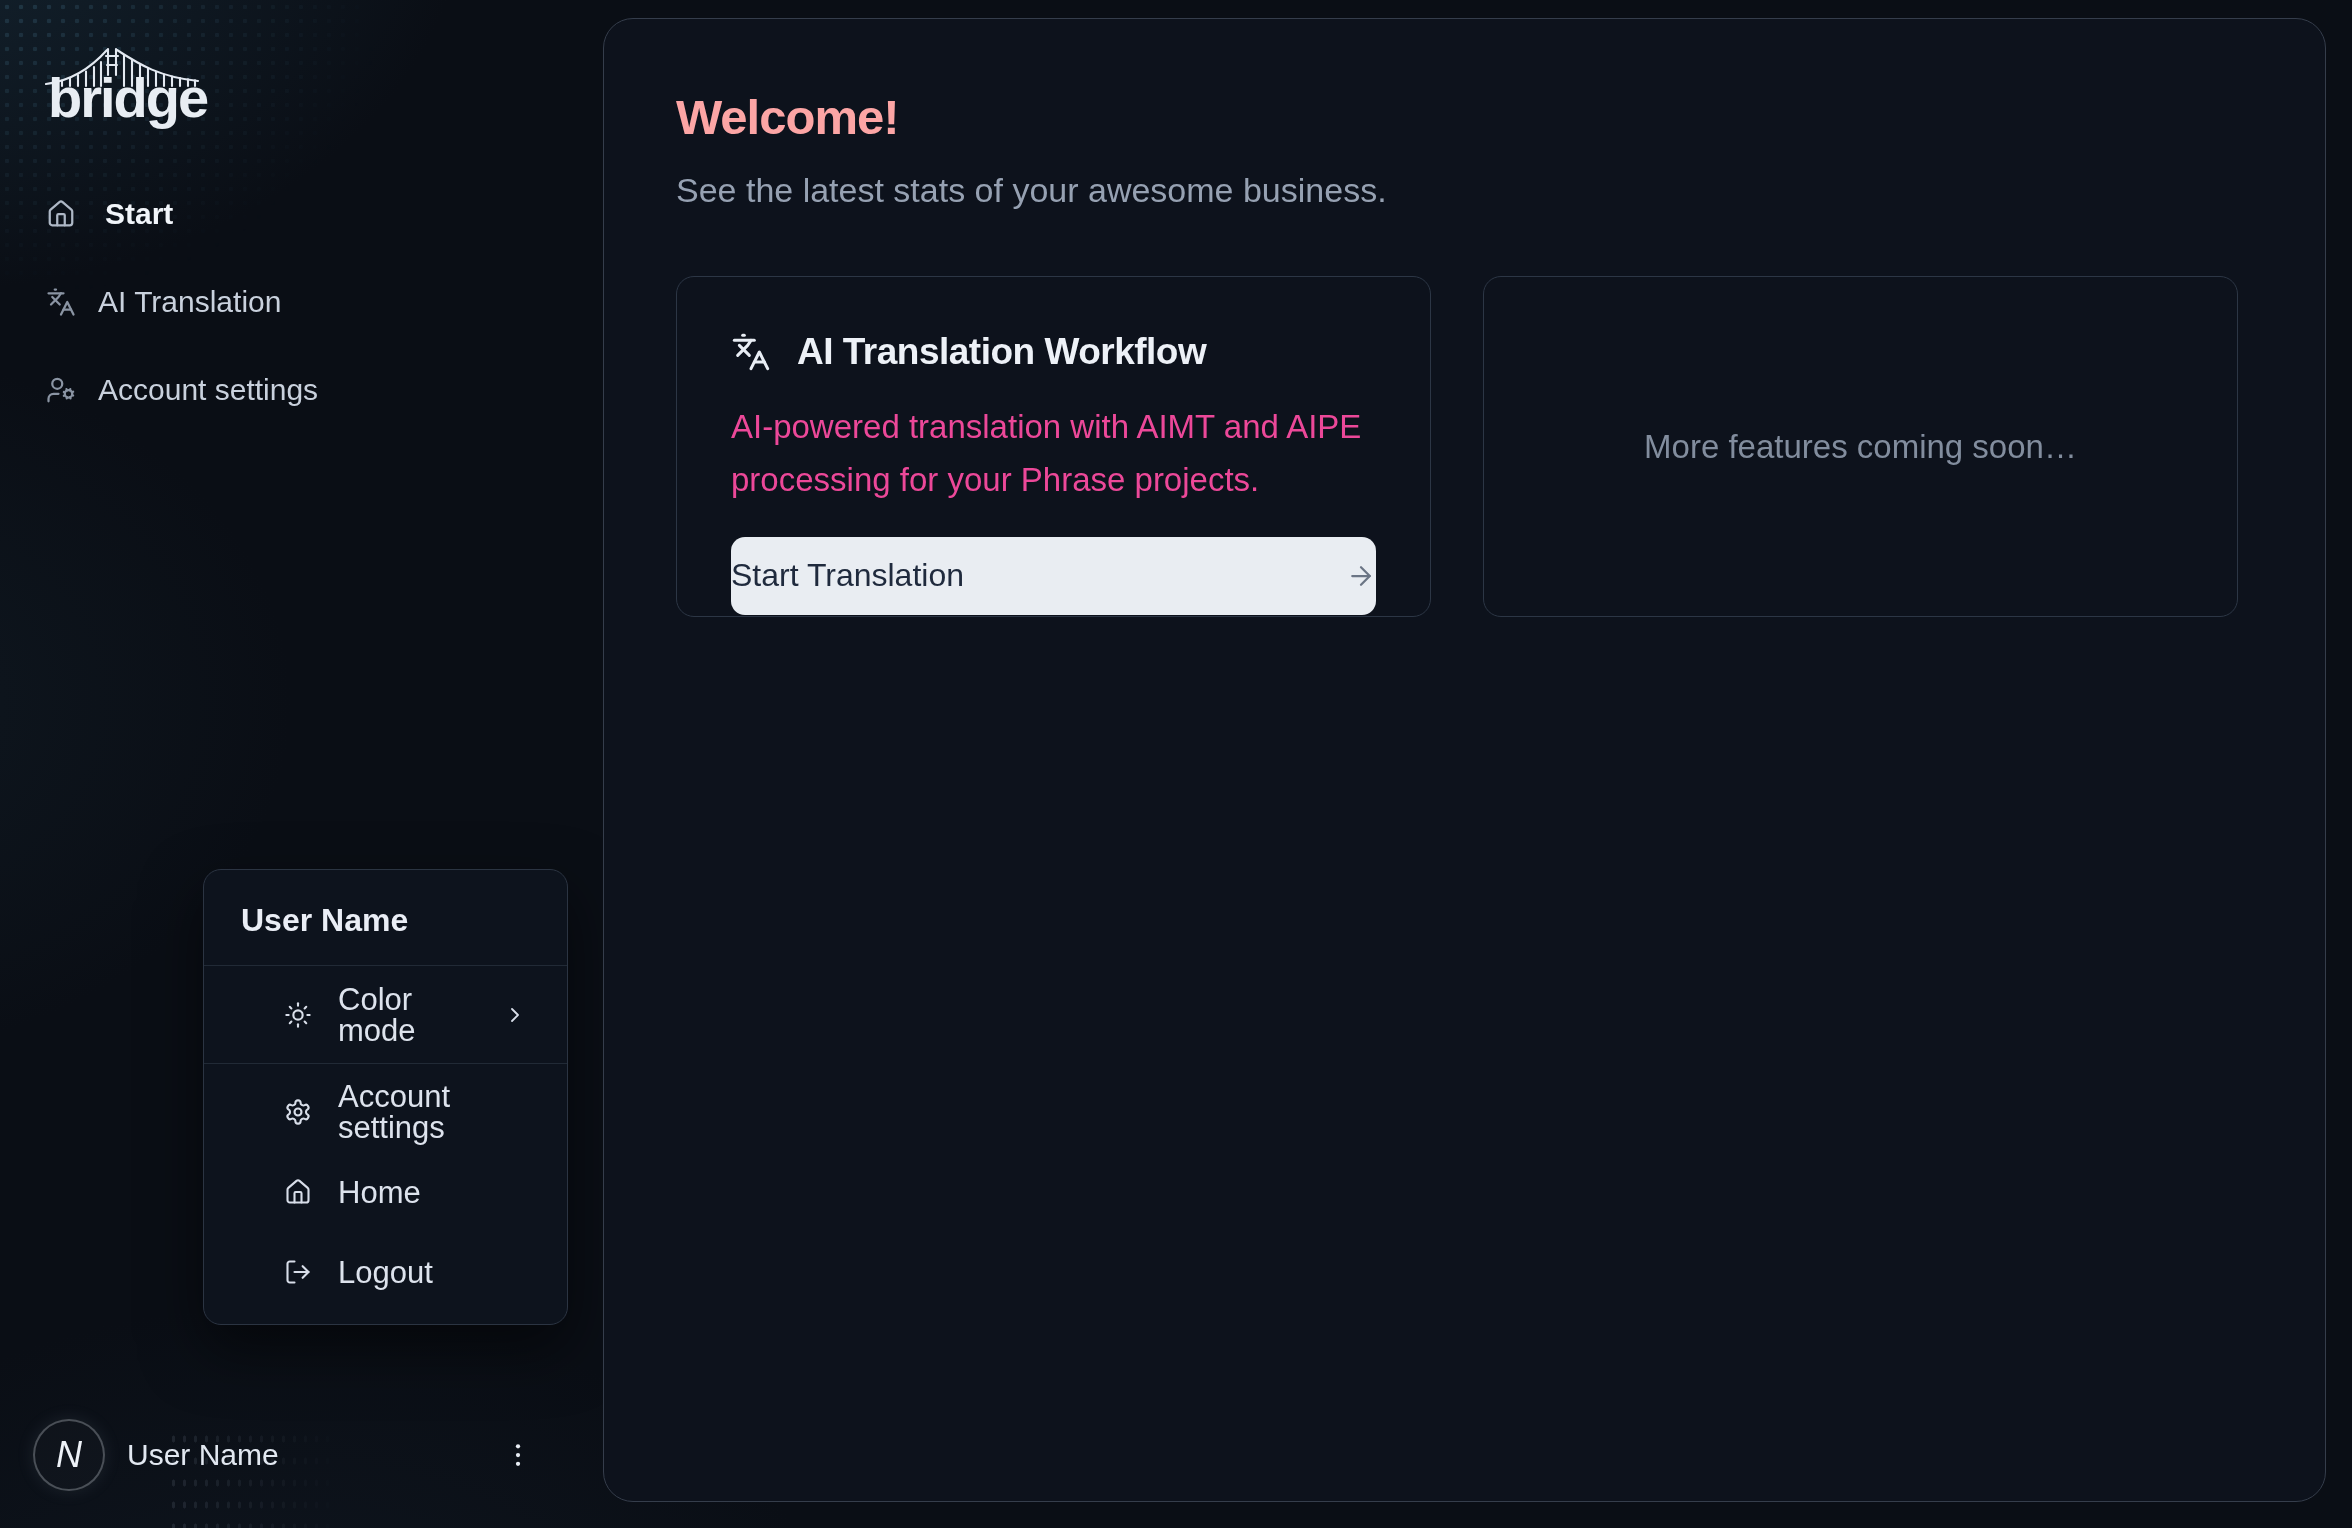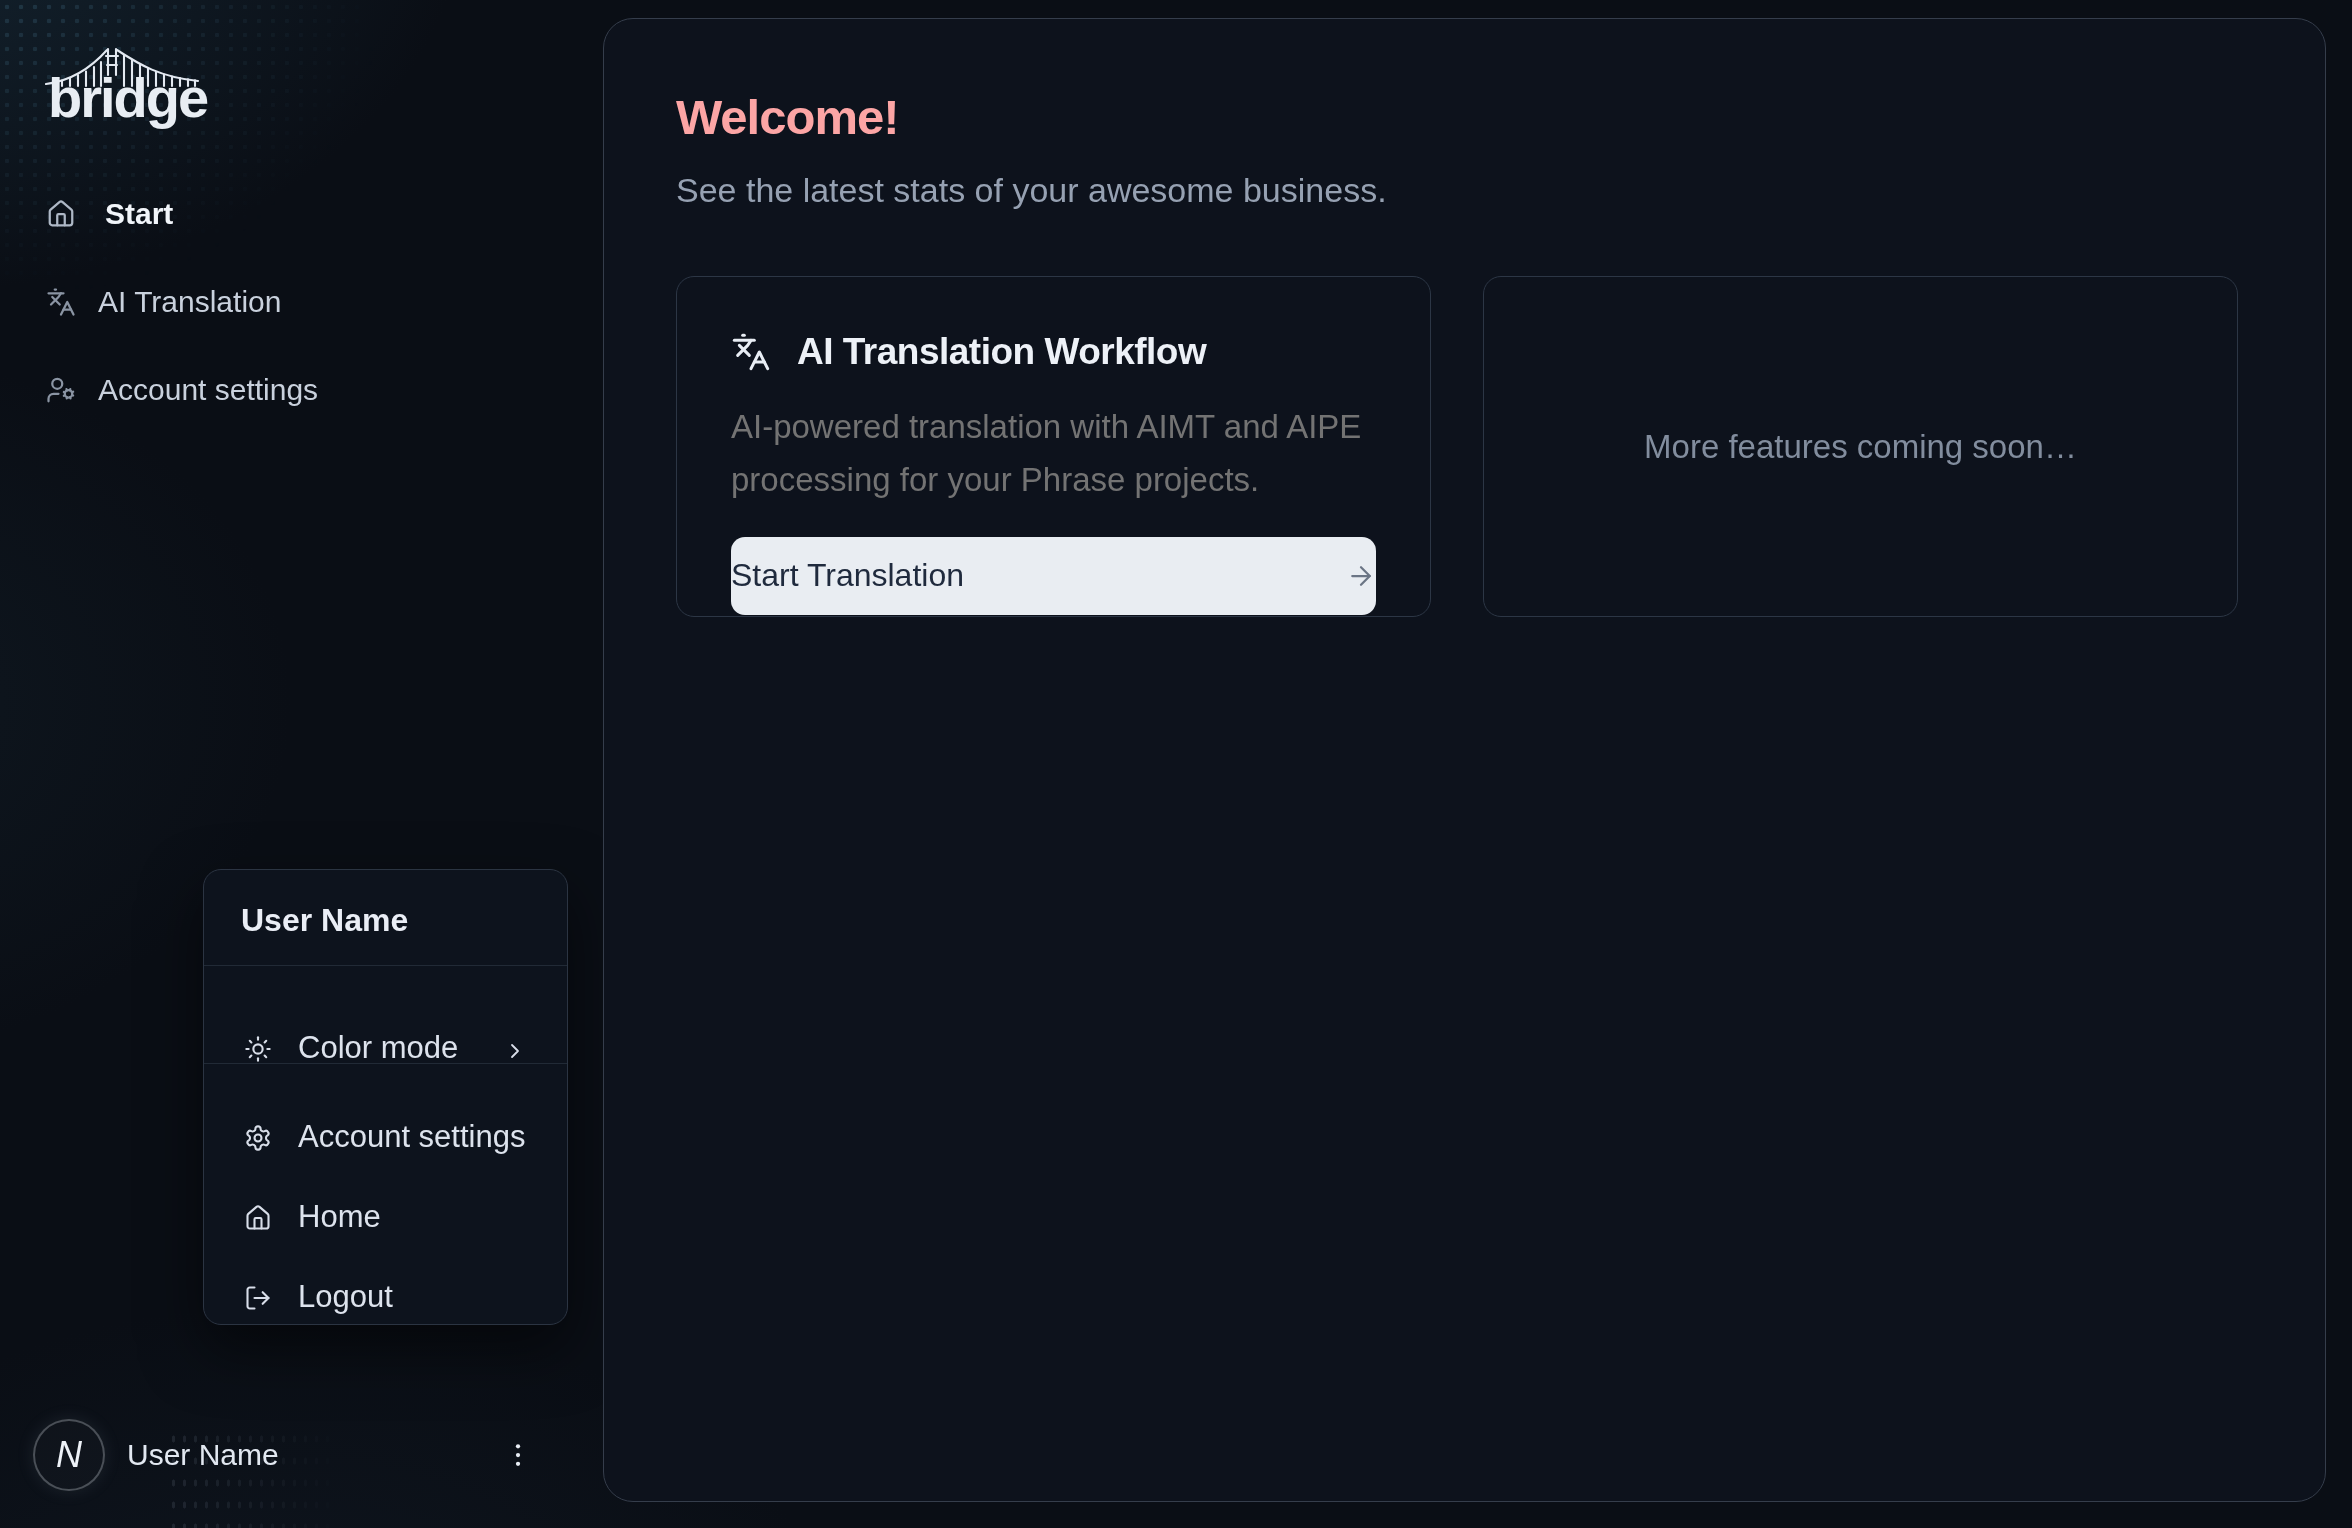--- a/index.html
+++ b/index.html
@@ -55,22 +55,22 @@
     position:absolute; left:203px; top:869px; width:365px;
     background:#0d131d;
     border:1px solid #2b3442; border-radius:18px;
     box-shadow:0 24px 60px rgba(0,0,0,.5);
     overflow:hidden;
   }
   .menu-header { padding:32px 36px 26px 37px; }
   .menu-header span { font-size:32px; font-weight:700; color:#eaeef6; }
   .menu-divider { height:1px; background:#212a36; }
   .menu-item {
-    display:flex; align-items:flex-end; gap:26px;
-    padding:0 40px; height:80px; cursor:pointer; color:#dde3ed;
+    display:flex; align-items:center; gap:26px;
+    padding:0 40px; height:80px; cursor:pointer; color:#dde3ed;margin-left:40px;
   }
   .menu-item .ic { color:#d8dee9; }
   .menu-item-label { font-size:31px; line-height:1; }
   .menu-item-colormode { height:97px; }
   .menu-chevron { margin-left:auto; color:#dde3ed; }
   .menu-group { padding:8px 0 12px; }
 
   
   .user-row {
     position:absolute; left:33px; top:1419px; width:530px; height:72px;
@@ -99,21 +99,21 @@
 
   .cards { display:flex; gap:52px; margin-top:66px; }
   .card {
     width:755px; height:341px;
     border:1px solid #2c3645; border-radius:18px;
     padding:54px;
   }
   .card-title-row { display:flex; align-items:center; gap:26px; }
   .card-title-row .ic { color:#e8edf4; }
   .card-title { font-size:37px; font-weight:700; color:#edf1f7; letter-spacing:-.5px; }
-  .card-desc { margin-top:28px; font-size:33px; line-height:1.6; color:#737373; max-width:650px; }
+  .card-desc { margin-top:28px; font-size:33px; line-height:1.6; color:#ec4899; max-width:650px; }
   .cta {
     margin-top:30px; width:100%; height:78px;
     background:#e9edf2; color:#1f2a3d;
     border:none; border-radius:14px; cursor:pointer;
     display:flex; align-items:center; justify-content:space-between; gap:18px;
     font-family:"Liberation Sans", sans-serif; font-size:32px; font-weight:500;
   }
   .cta .ic { color:#6b7585; }
   .card-empty { display:flex; align-items:center; justify-content:center; }
   .coming-soon { font-size:33px; color:#828d9e; }

